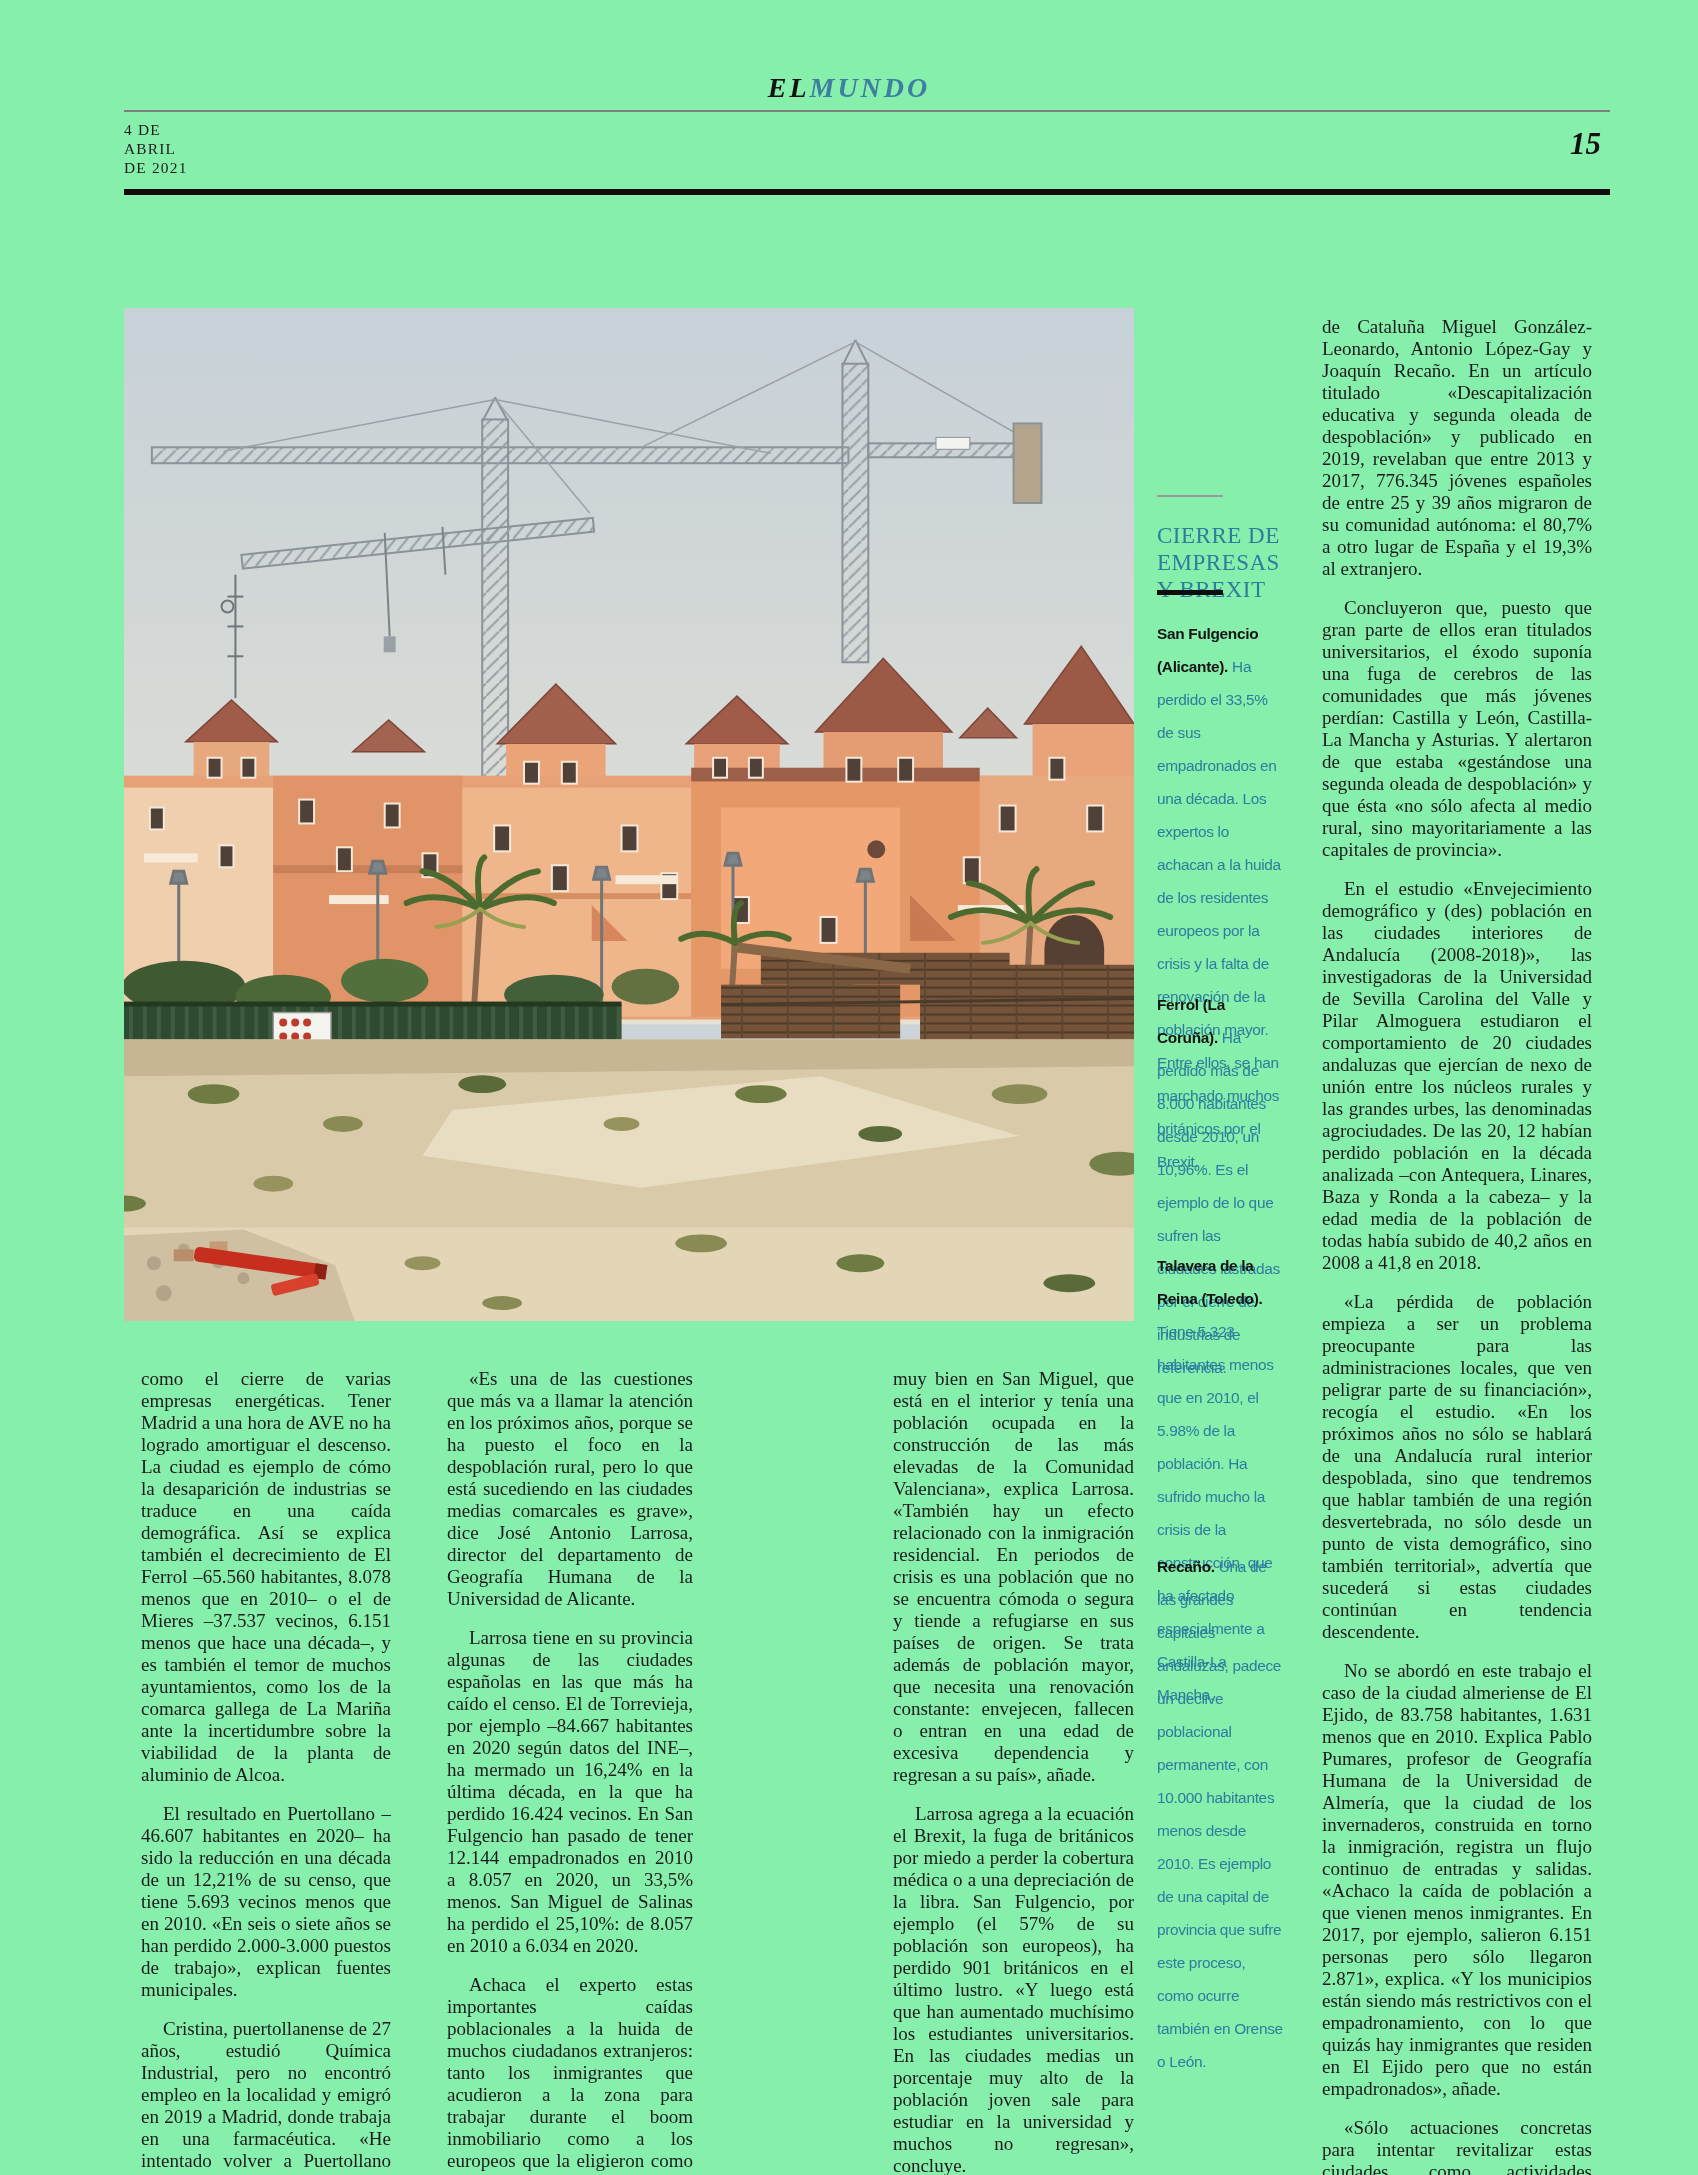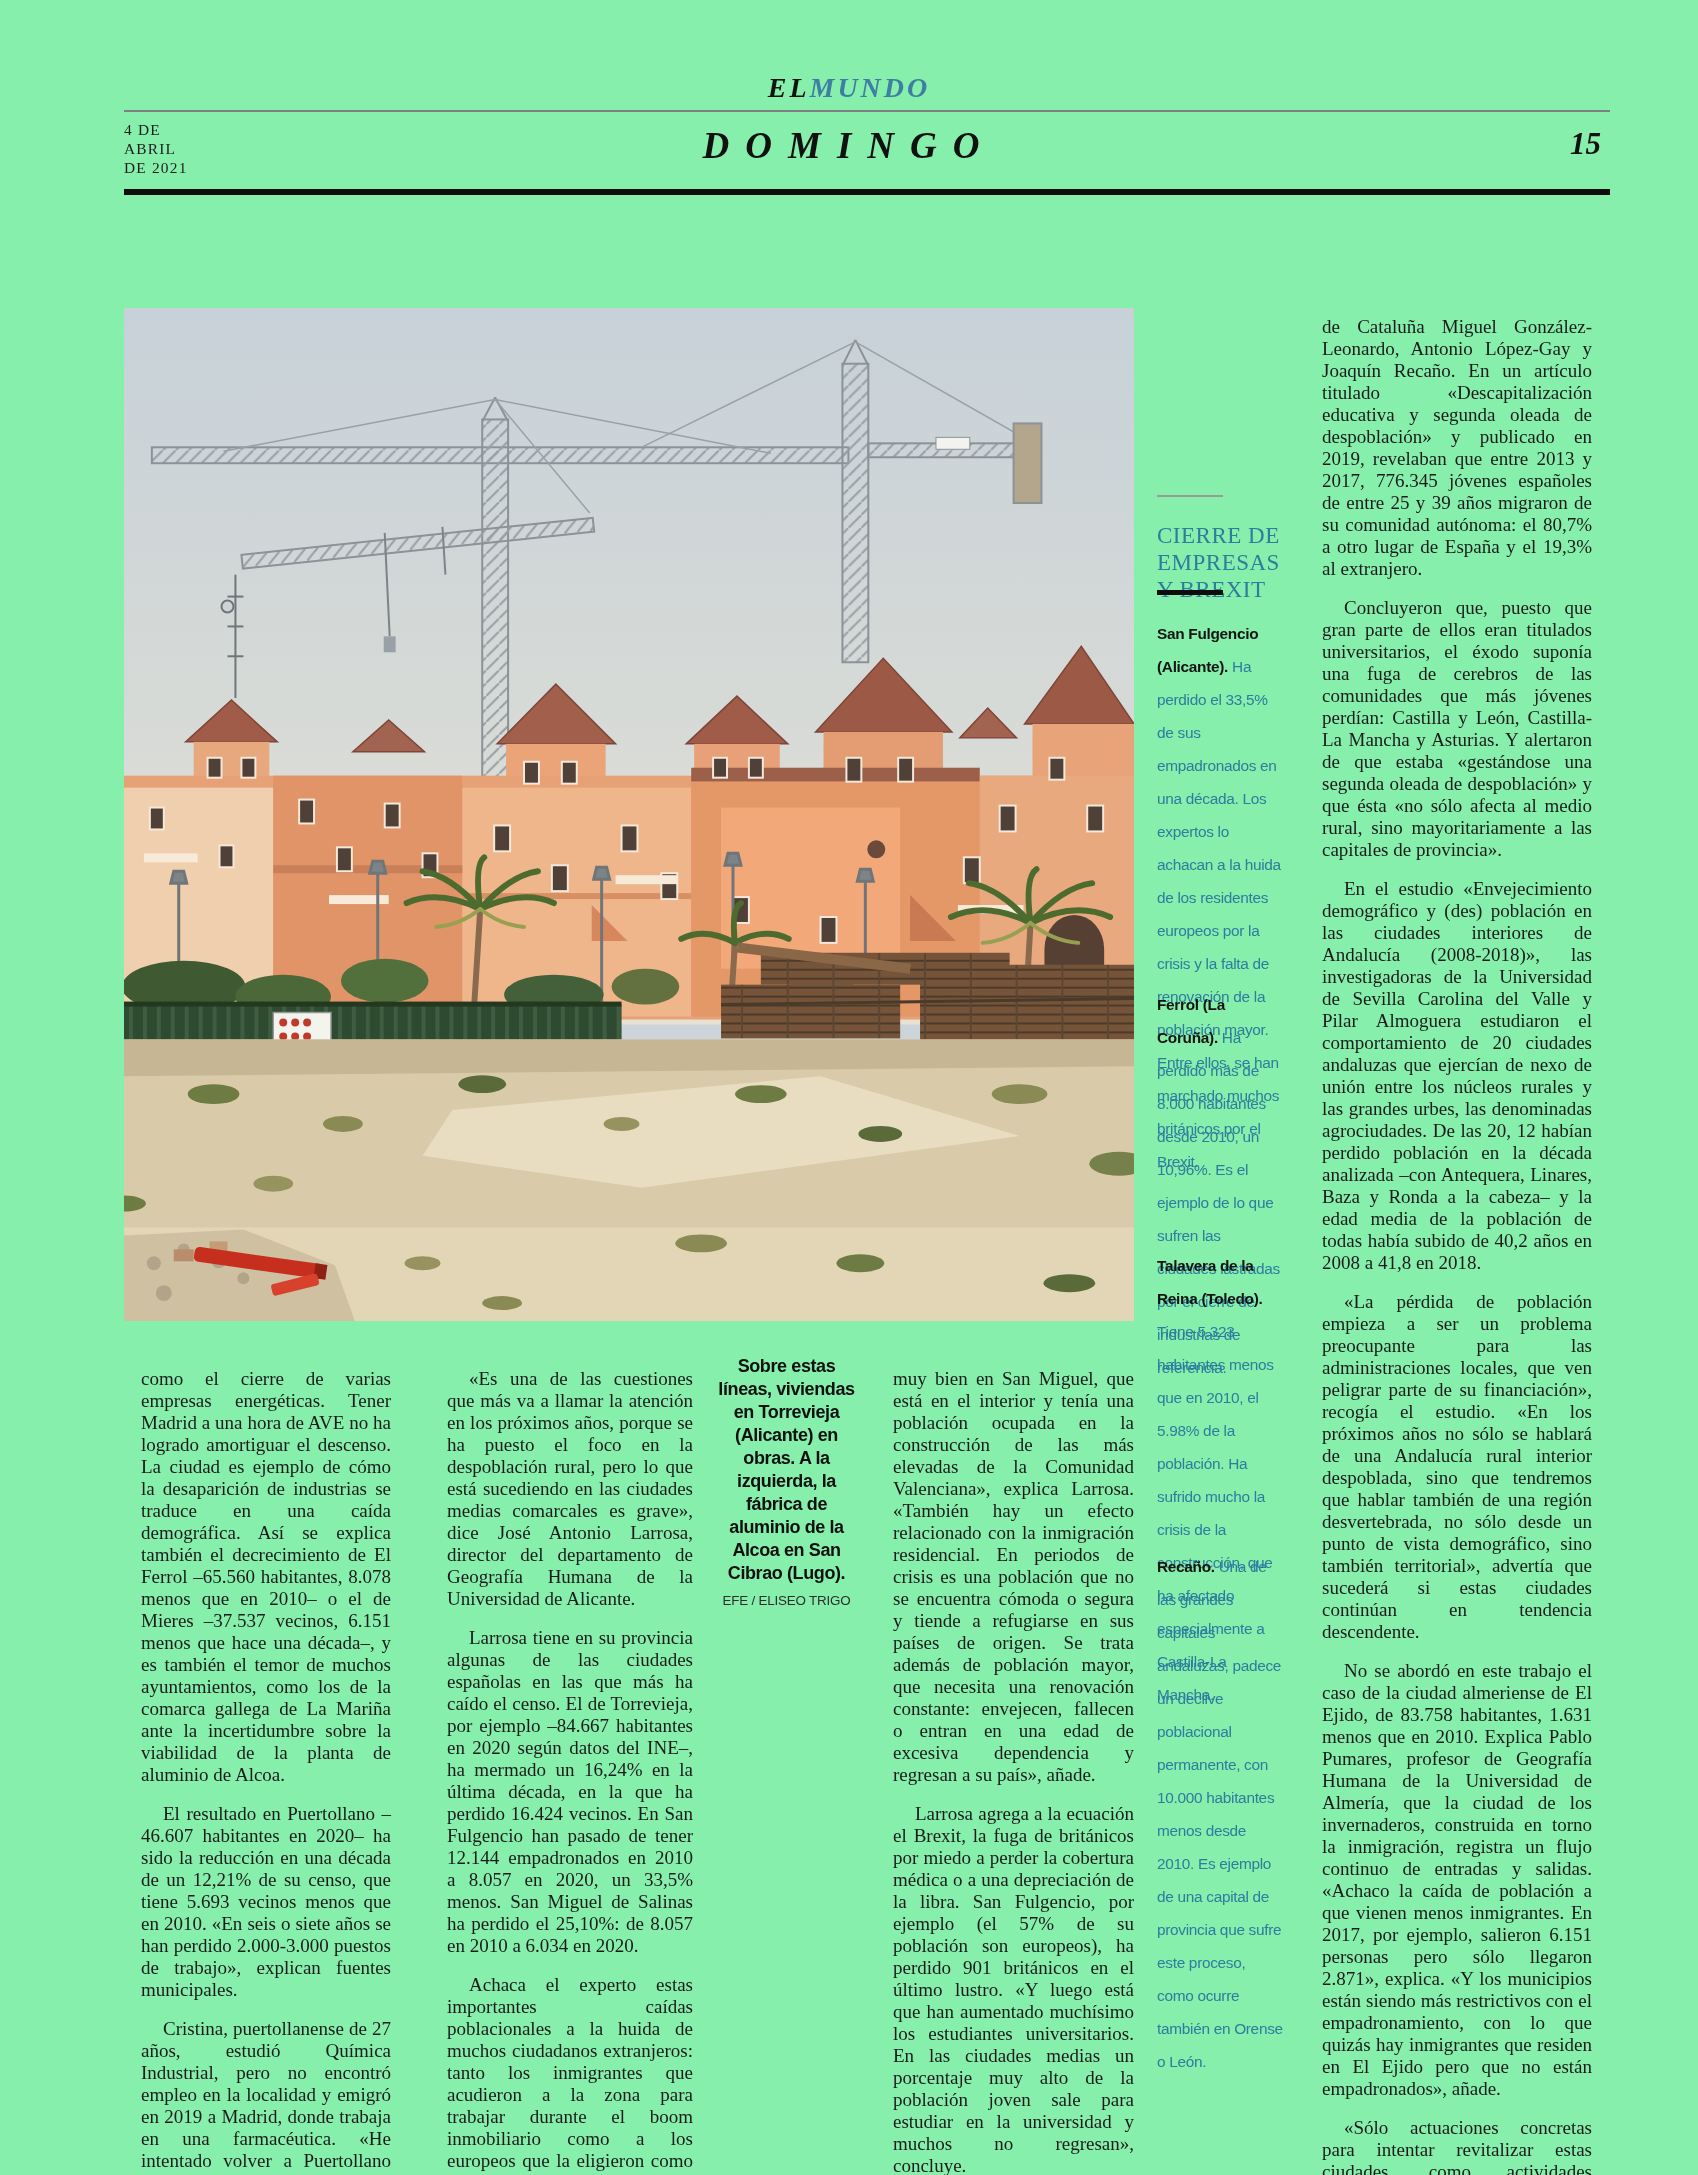--- a/index.html
+++ b/index.html
@@ -56,21 +56,20 @@
 
   <div class="abs masthead">
     <span class="el">EL</span><span class="mundo">MUNDO</span>
   </div>
   <div class="abs rule-thin"></div>
   <div class="abs dateblock">
     <div>4 DE</div>
     <div>ABRIL</div>
     <div>DE 2021</div>
   </div>
-  <div class="abs domingo">DOMINGO</div>
   <div class="abs pagenum">15</div>
   <div class="abs rule-thick"></div>
 
   <div class="abs photo">
     <svg viewBox="0 0 1015 1018" preserveAspectRatio="none">
       <defs>
         <linearGradient id="sky" x1="0" y1="0" x2="0" y2="1">
           <stop offset="0" stop-color="#c7d1d8"></stop>
           <stop offset="0.7" stop-color="#dadcd6"></stop>
           <stop offset="1" stop-color="#e7e1d3"></stop>
@@ -318,24 +317,20 @@
   </div>
   <div class="sb-entry" style="top:1249px">
     <span class="sb-title">Talavera de la Reina (Toledo).</span>
     <span class="sb-text">Tiene 5.323 habitantes menos que en 2010, el 5.98% de la población. Ha sufrido mucho la crisis de la construcción, que ha afectado especialmente a Castilla-La Mancha.</span>
   </div>
   <div class="sb-entry" style="top:1550px">
     <span class="sb-title">Recaño.</span>
     <span class="sb-text">Una de las grandes capitales andaluzas, padece un declive poblacional permanente, con 10.000 habitantes menos desde 2010. Es ejemplo de una capital de provincia que sufre este proceso, como ocurre también en Orense o León.</span>
   </div>
 
-  <div class="abs caption">
-    <div class="cap-text">Sobre estas líneas, viviendas en Torrevieja (Alicante) en obras. A la izquierda, la fábrica de aluminio de la Alcoa en San Cibrao (Lugo).</div>
-    <div class="cap-credit">EFE / ELISEO TRIGO</div>
-  </div>
 
   <div class="col col-a">
       <p>como el cierre de varias empresas energéticas. Tener Madrid a una hora de AVE no ha logrado amortiguar el descenso. La ciudad es ejemplo de cómo la desaparición de industrias se traduce en una caída demográfica. Así se explica también el decrecimiento de El Ferrol –65.560 habitantes, 8.078 menos que en 2010– o el de Mieres –37.537 vecinos, 6.151 menos que hace una década–, y es también el temor de muchos ayuntamientos, como los de la comarca gallega de La Mariña ante la incertidumbre sobre la viabilidad de la planta de aluminio de Alcoa.</p>
       <p>El resultado en Puertollano –46.607 habitantes en 2020– ha sido la reducción en una década de un 12,21% de su censo, que tiene 5.693 vecinos menos que en 2010. «En seis o siete años se han perdido 2.000-3.000 puestos de trabajo», explican fuentes municipales.</p>
       <p>Cristina, puertollanense de 27 años, estudió Química Industrial, pero no encontró empleo en la localidad y emigró en 2019 a Madrid, donde trabaja en una farmacéutica. «He intentado volver a Puertollano porque la ciudad me tira, pero es imposible, de lo mío no encuentro nada», dice.</p>
     </div>
   <div class="col col-b indent-first">
       <p>«Es una de las cuestiones que más va a llamar la atención en los próximos años, porque se ha puesto el foco en la despoblación rural, pero lo que está sucediendo en las ciudades medias comarcales es grave», dice José Antonio Larrosa, director del departamento de Geografía Humana de la Universidad de Alicante.</p>
       <p>Larrosa tiene en su provincia algunas de las ciudades españolas en las que más ha caído el censo. El de Torrevieja, por ejemplo –84.667 habitantes en 2020 según datos del INE–, ha mermado un 16,24% en la última década, en la que ha perdido 16.424 vecinos. En San Fulgencio han pasado de tener 12.144 empadronados en 2010 a 8.057 en 2020, un 33,5% menos. San Miguel de Salinas ha perdido el 25,10%: de 8.057 en 2010 a 6.034 en 2020.</p>
       <p>Achaca el experto estas importantes caídas poblacionales a la huida de muchos ciudadanos extranjeros: tanto los inmigrantes que acudieron a la zona para trabajar durante el boom inmobiliario como a los europeos que la eligieron como retiro dorado. «Básicamente es la crisis económica la que hace que se reduzca la inmigración de tipo laboral. Esto se ve</p>

